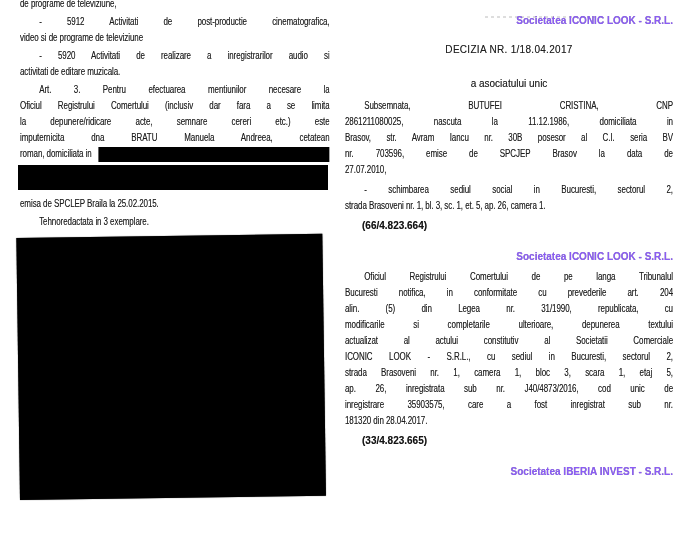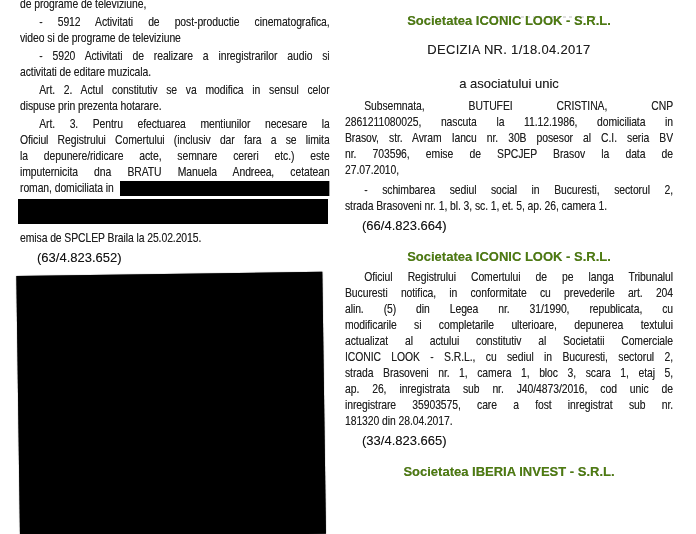--- a/index.html
+++ b/index.html
@@ -1,20 +1,20 @@
 <!DOCTYPE html>
 <html><head>
 <meta charset="utf-8">
 <style>
   html,body { margin:0; padding:0; }
   .page {
     position:relative; width:696px; height:534px;
     background:#ffffff; overflow:hidden;
     font-family:"Liberation Sans", sans-serif;
-    color:#1f1f1f; font-size:13px;
+    color:#1f1f1f; font-size:10px;
     text-shadow:0 0 0.4px rgba(20,20,20,0.45);
     border-radius:12px;
   }
   .col { position:absolute; display:flex; flex-direction:column; align-items:flex-start; }
   .col-left  { left:20px;  top:-6px; width:310px; --lnw:387px; }
   .col-right { left:345px; top:0px;  width:328px; --lnw:410px; }
 
   .para { margin:4px 0 0 0; width:100%; }
   .col-left .para { margin-top:2px; }
 
@@ -23,24 +23,24 @@
     transform:scaleX(0.80); transform-origin:0 0;
     height:16px; line-height:16px; overflow:hidden;
     letter-spacing:-0.1px;
   }
   .jz { text-align:justify; text-align-last:justify; }
   .ind { text-indent:24px; }
 
   .rline { display:flex; align-items:center; }
   .inline-redact { flex:1 1 auto; height:15px; margin-left:8px; margin-top:1px; background:#000; }
 
-  .heading { width:100%; text-align:center; font-weight:bold; color:#4d7c0f; margin:13px 0 0 0; line-height:16px; }
+  .heading { width:100%; text-align:right; font-weight:bold; color:#8b5cf6; margin:13px 0 0 0; line-height:16px; }
   .subheading  { width:100%; text-align:center; margin:13px 0 0 0; line-height:16px; letter-spacing:0.3px; }
   .subheading2 { width:100%; text-align:center; margin:18px 0 2px 0; line-height:16px; }
-  .ref { font-weight:normal; color:#141414; padding-left:17px; margin:4px 0 2px 0; line-height:16px; }
+  .ref { font-weight:bold; color:#141414; padding-left:17px; margin:4px 0 2px 0; line-height:16px; }
 
   .redaction-bar   { width:310px; height:25px; background:#000; margin:3px 0 4px -2px; }
   .redaction-block { width:306px; height:262px; background:#000; margin:8px 0 0 0;
                      transform:rotate(-0.8deg); transform-origin:0 100%; box-shadow:0 0 1px #333; }
 
   .scan-artifact { position:absolute; left:485px; top:16px; width:118px; height:2px; opacity:0.7;
     background:repeating-linear-gradient(90deg,#cfcfcf 0 3px, transparent 3px 6px); }
 </style>
 </head>
 <body>
@@ -53,38 +53,36 @@
       </div>
       <div class="para">
         <div class="ln jz ind">- 5912 Activitati de post-productie cinematografica,</div>
         <div class="ln">video si de programe de televiziune</div>
       </div>
       <div class="para">
         <div class="ln jz ind">- 5920 Activitati de realizare a inregistrarilor audio si</div>
         <div class="ln">activitati de editare muzicala.</div>
       </div>
       <div class="para">
-        <div class="ln jz ind">Art. 2. Actul constitutiv se va modifica in sensul celor</div>
-        <div class="ln">dispuse prin prezenta hotarare.</div>
-      </div>
-      <div class="para">
         <div class="ln jz ind">Art. 3. Pentru efectuarea mentiunilor necesare la</div>
         <div class="ln jz">Oficiul Registrului Comertului (inclusiv dar fara a se limita</div>
         <div class="ln jz">la depunere/ridicare acte, semnare cereri etc.) este</div>
         <div class="ln jz">imputernicita dna BRATU Manuela Andreea, cetatean</div>
         <div class="ln rline">
           <span>roman, domiciliata in</span>
           <span class="inline-redact"></span>
         </div>
       </div>
       <div class="redaction-bar"></div>
       <div class="para">
         <div class="ln">emisa de SPCLEP Braila la 25.02.2015.</div>
       </div>
-      <div class="ref">(63/4.823.652)</div>
+      <div class="para">
+        <div class="ln ind">Tehnoredactata in 3 exemplare.</div>
+      </div>
       <div class="redaction-block"></div>
     </div>
   <div class="col col-right">
       <div class="heading">Societatea ICONIC LOOK - S.R.L.</div>
       <div class="subheading">DECIZIA NR. 1/18.04.2017</div>
       <div class="subheading2">a asociatului unic</div>
       <div class="para">
         <div class="ln jz ind">Subsemnata, BUTUFEI CRISTINA, CNP</div>
         <div class="ln jz">2861211080025, nascuta la 11.12.1986, domiciliata in</div>
         <div class="ln jz">Brasov, str. Avram Iancu nr. 30B posesor al C.I. seria BV</div>

